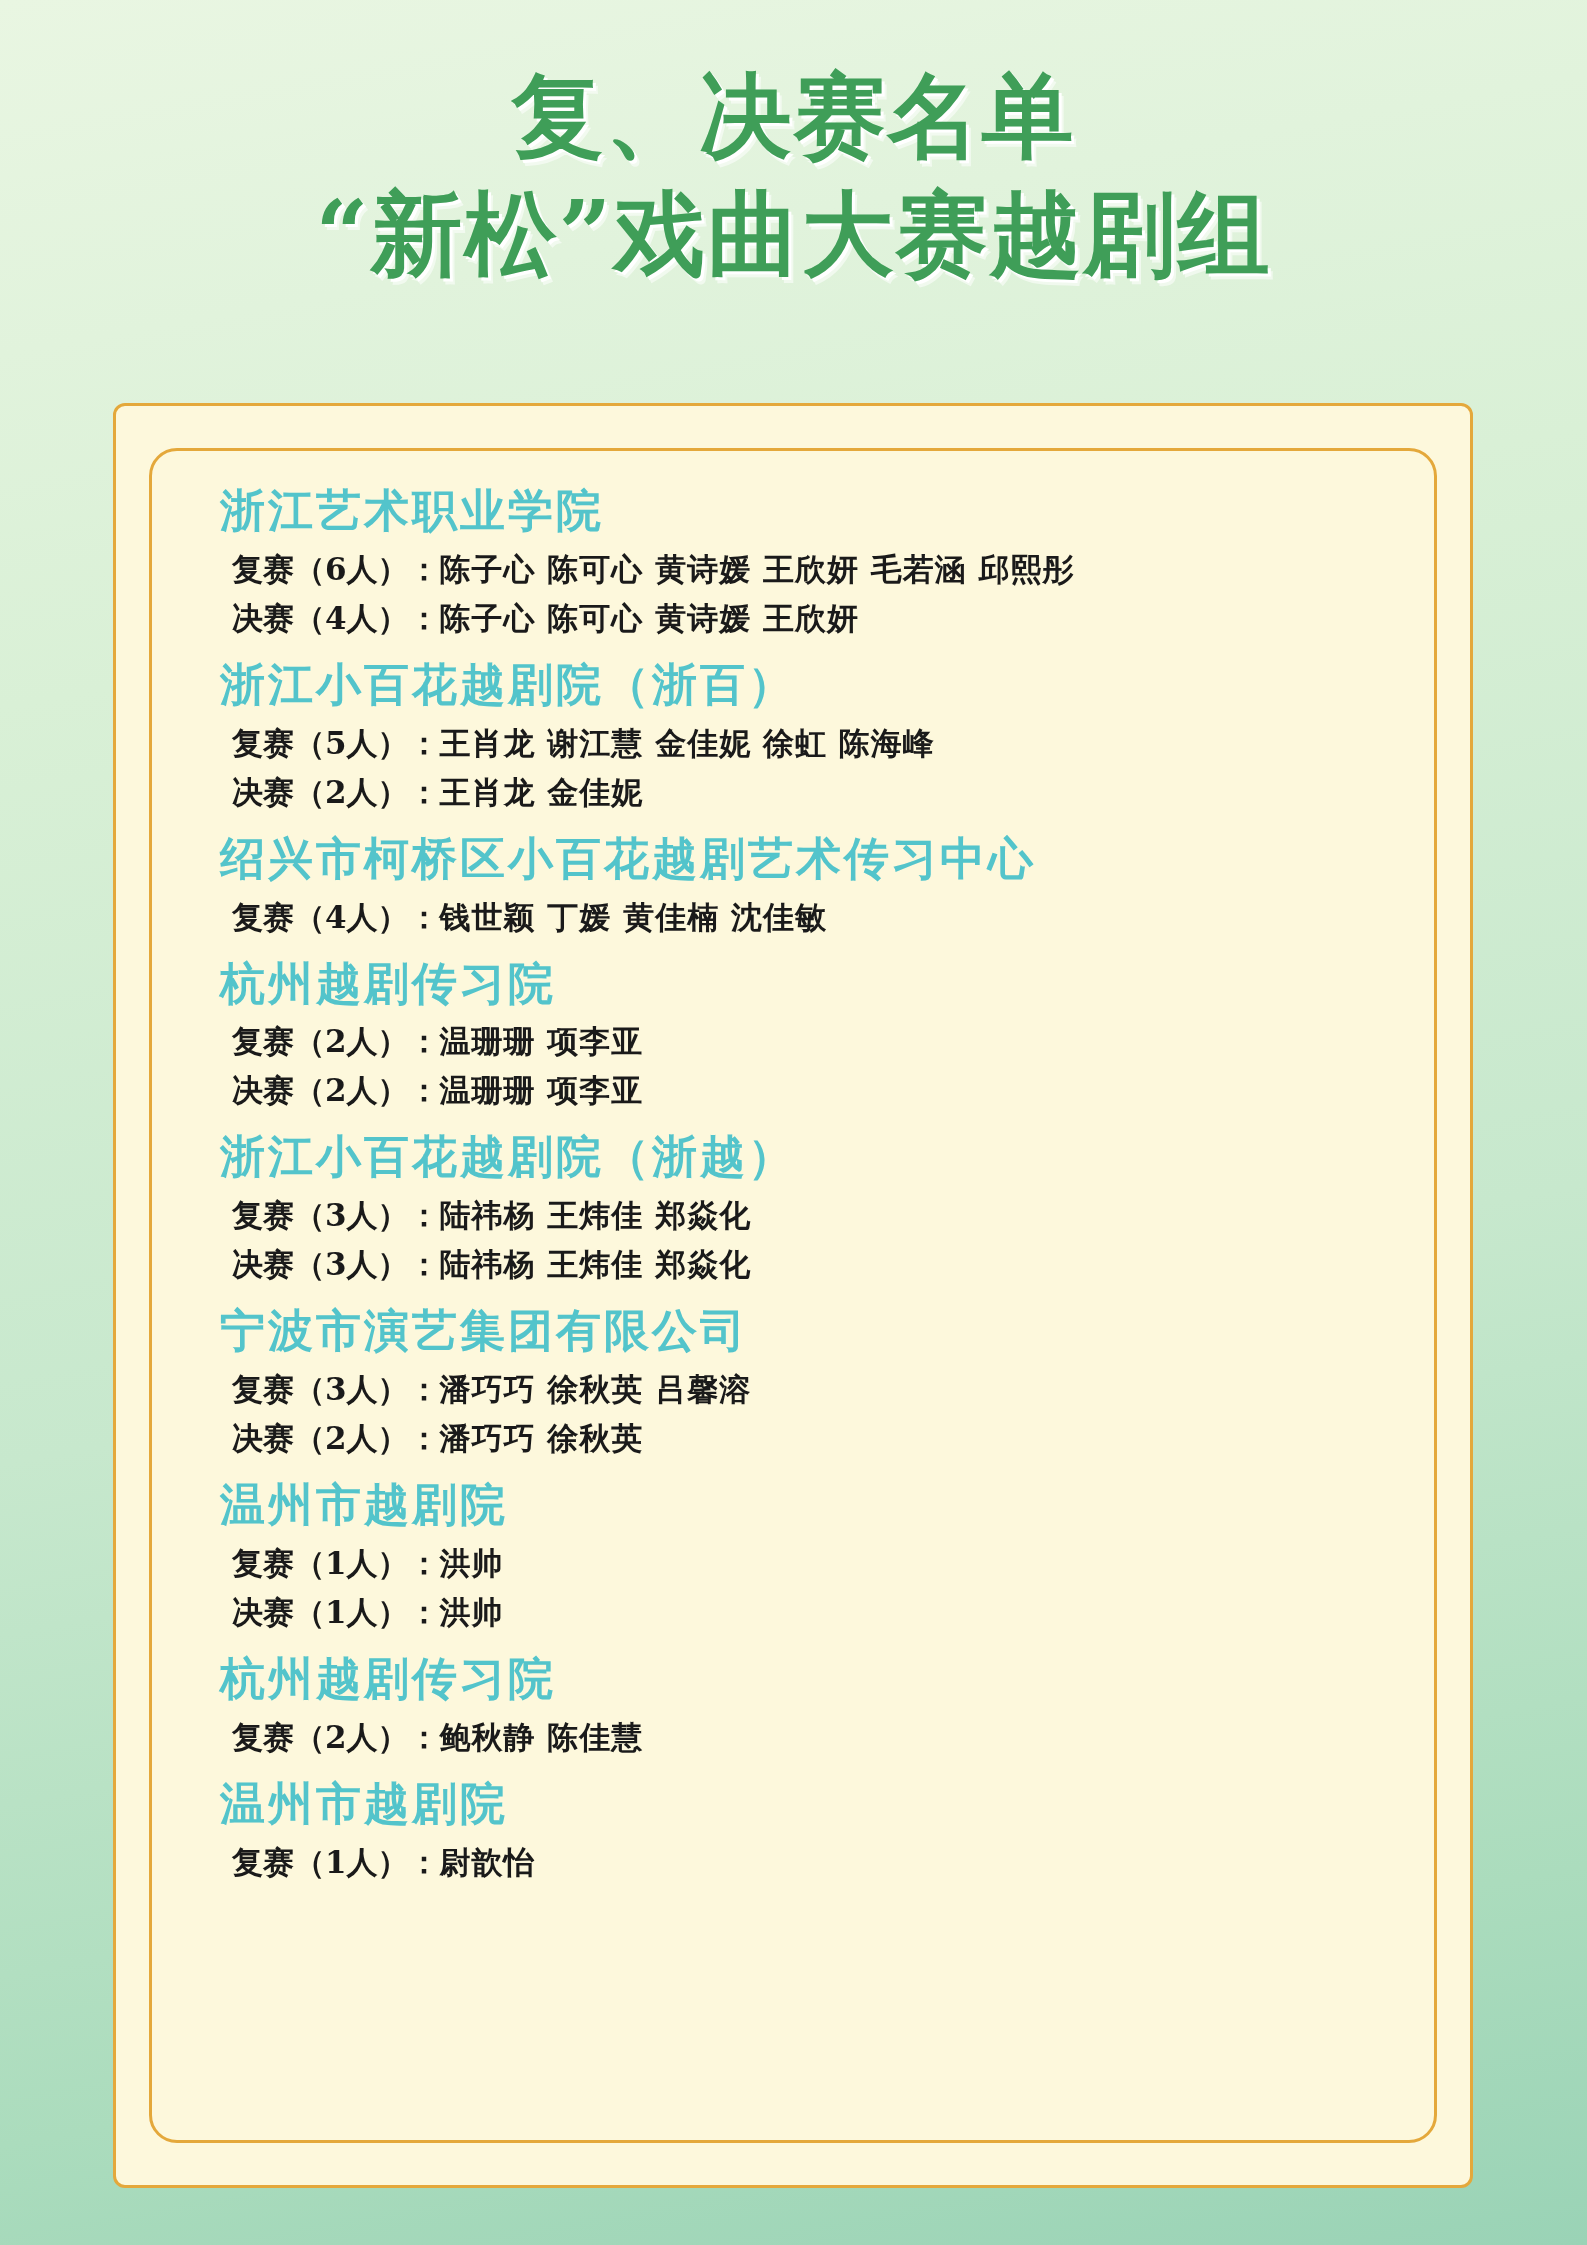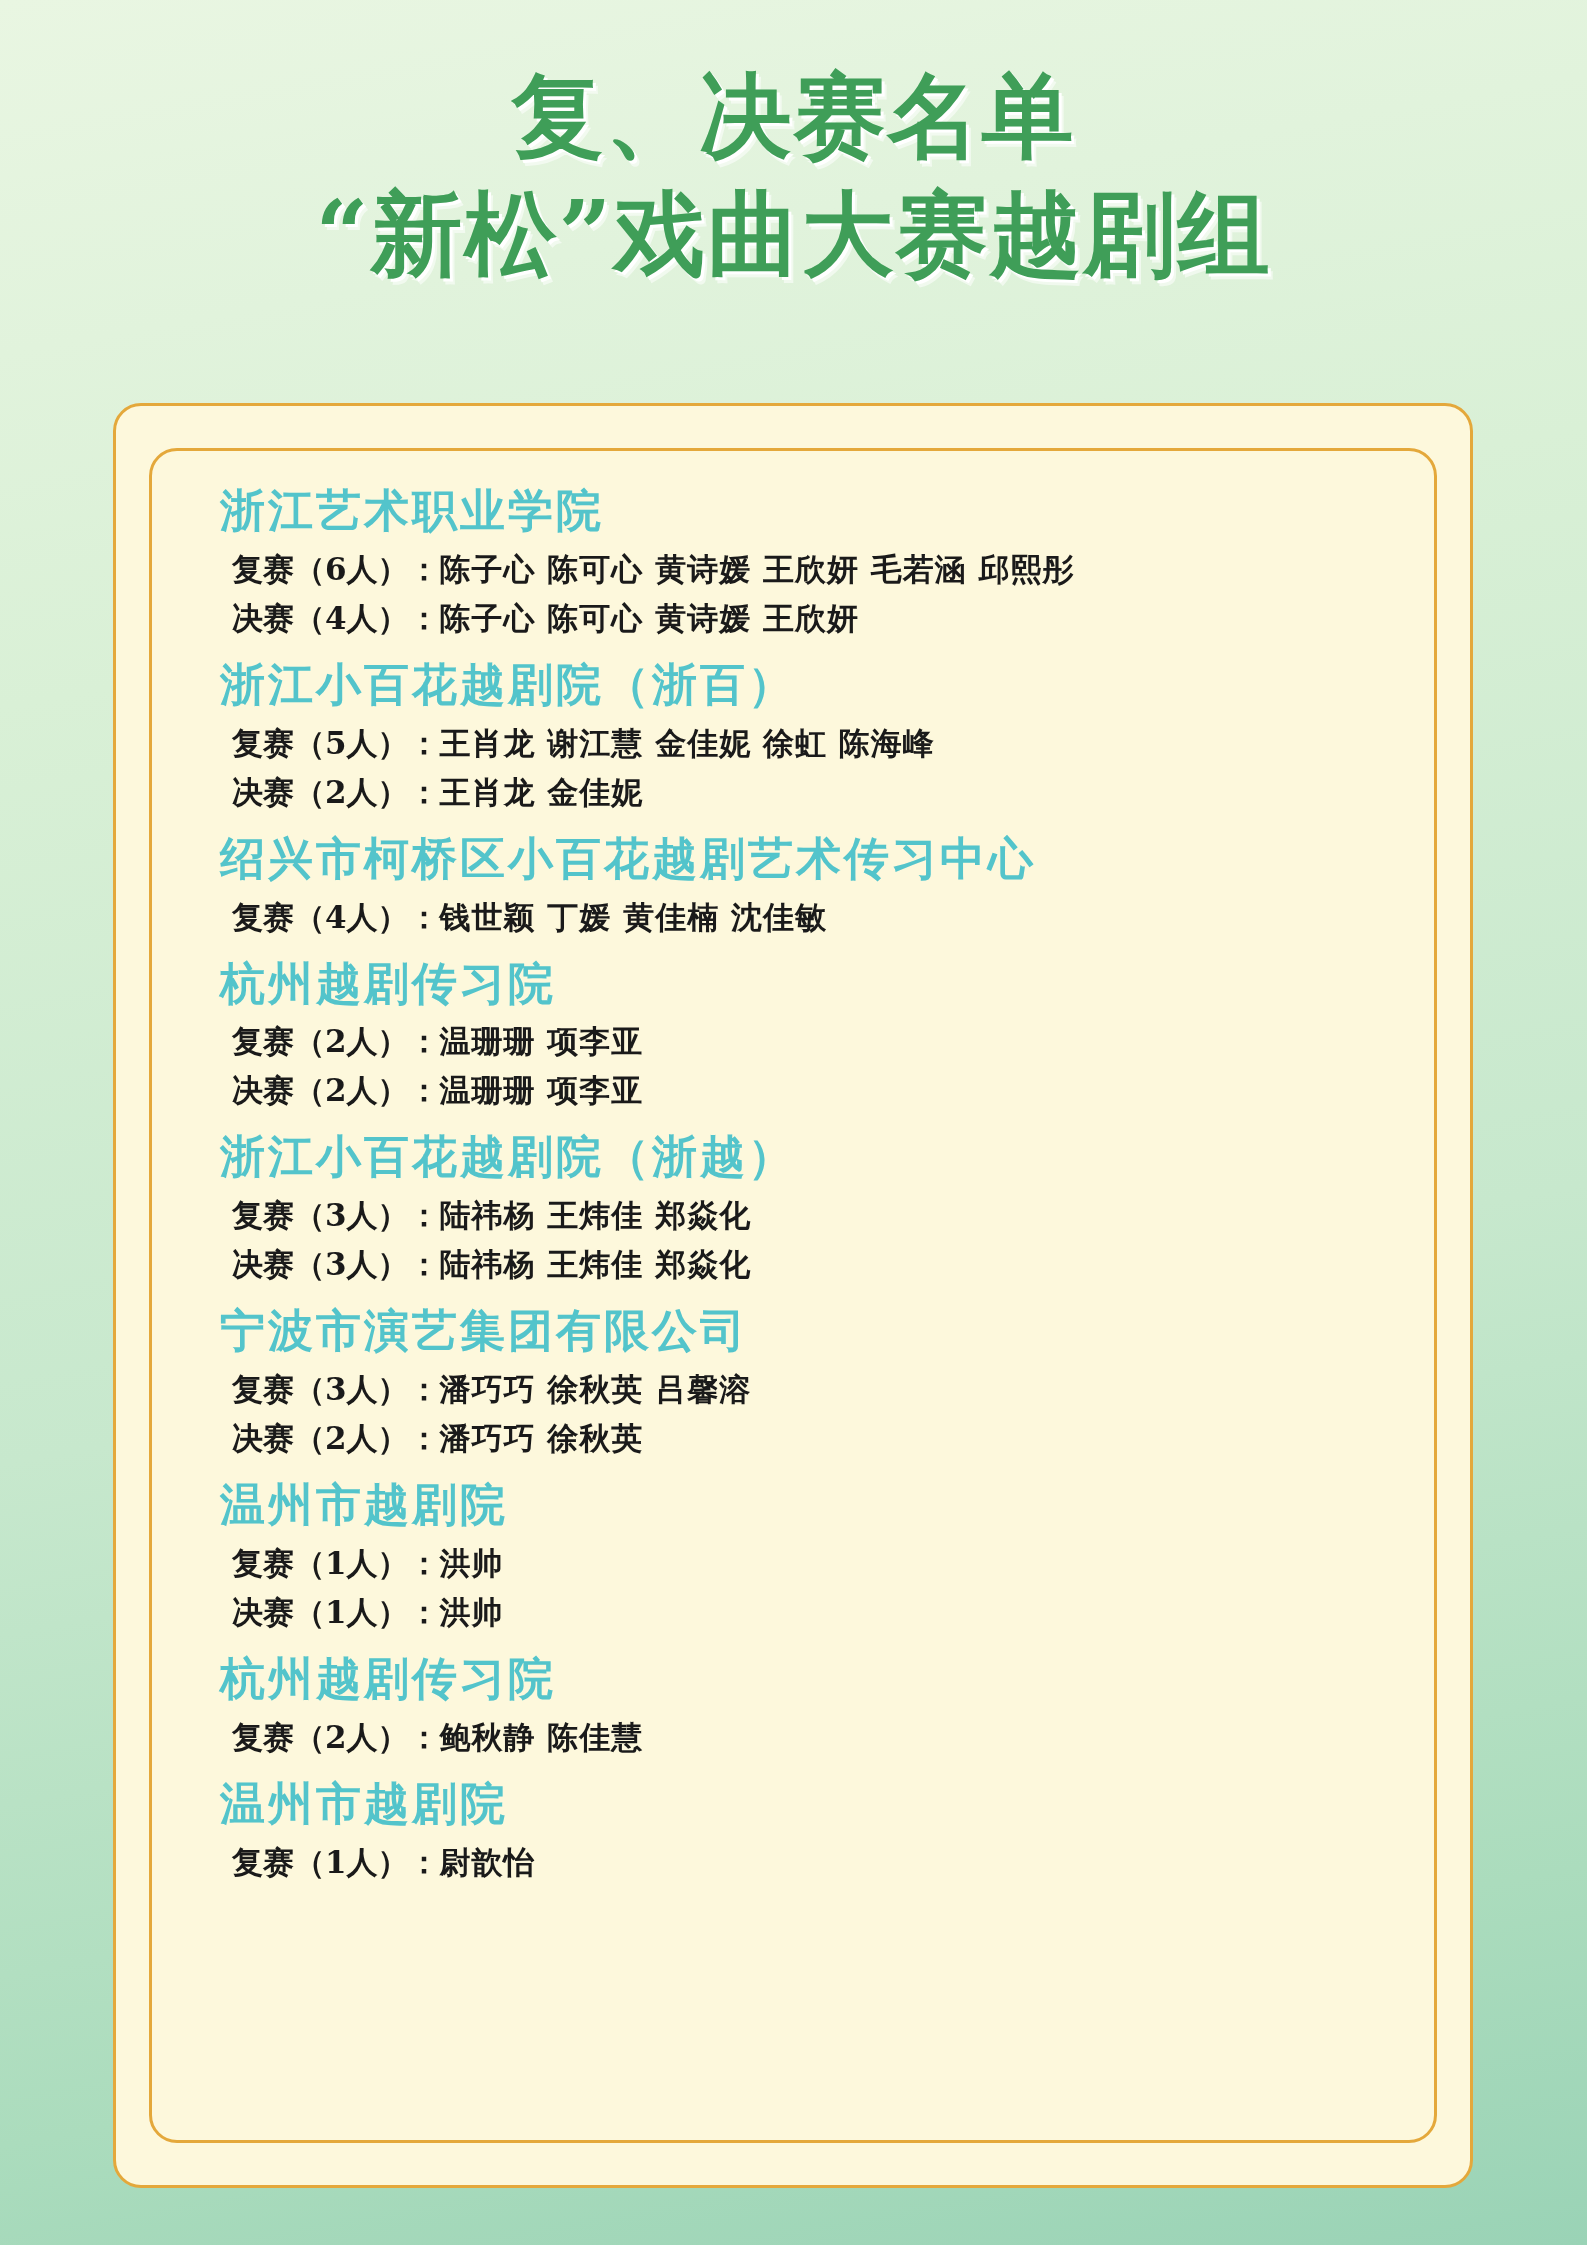--- a/index.html
+++ b/index.html
@@ -40,21 +40,21 @@
 
   
   .card-outer {
     position: absolute;
     left: 113px;
     top: 403px;
     width: 1360px;
     height: 1785px;
     background: #fdf8dc;
     border: 3px solid #e4a83b;
-    border-radius: 28px;
+    border-radius: 12px;
     box-sizing: border-box;
   }
   .card-inner {
     position: absolute;
     left: 33px;
     top: 42px;
     right: 33px;
     bottom: 42px;
     border: 3px solid #e4a83b;
     border-radius: 28px;

